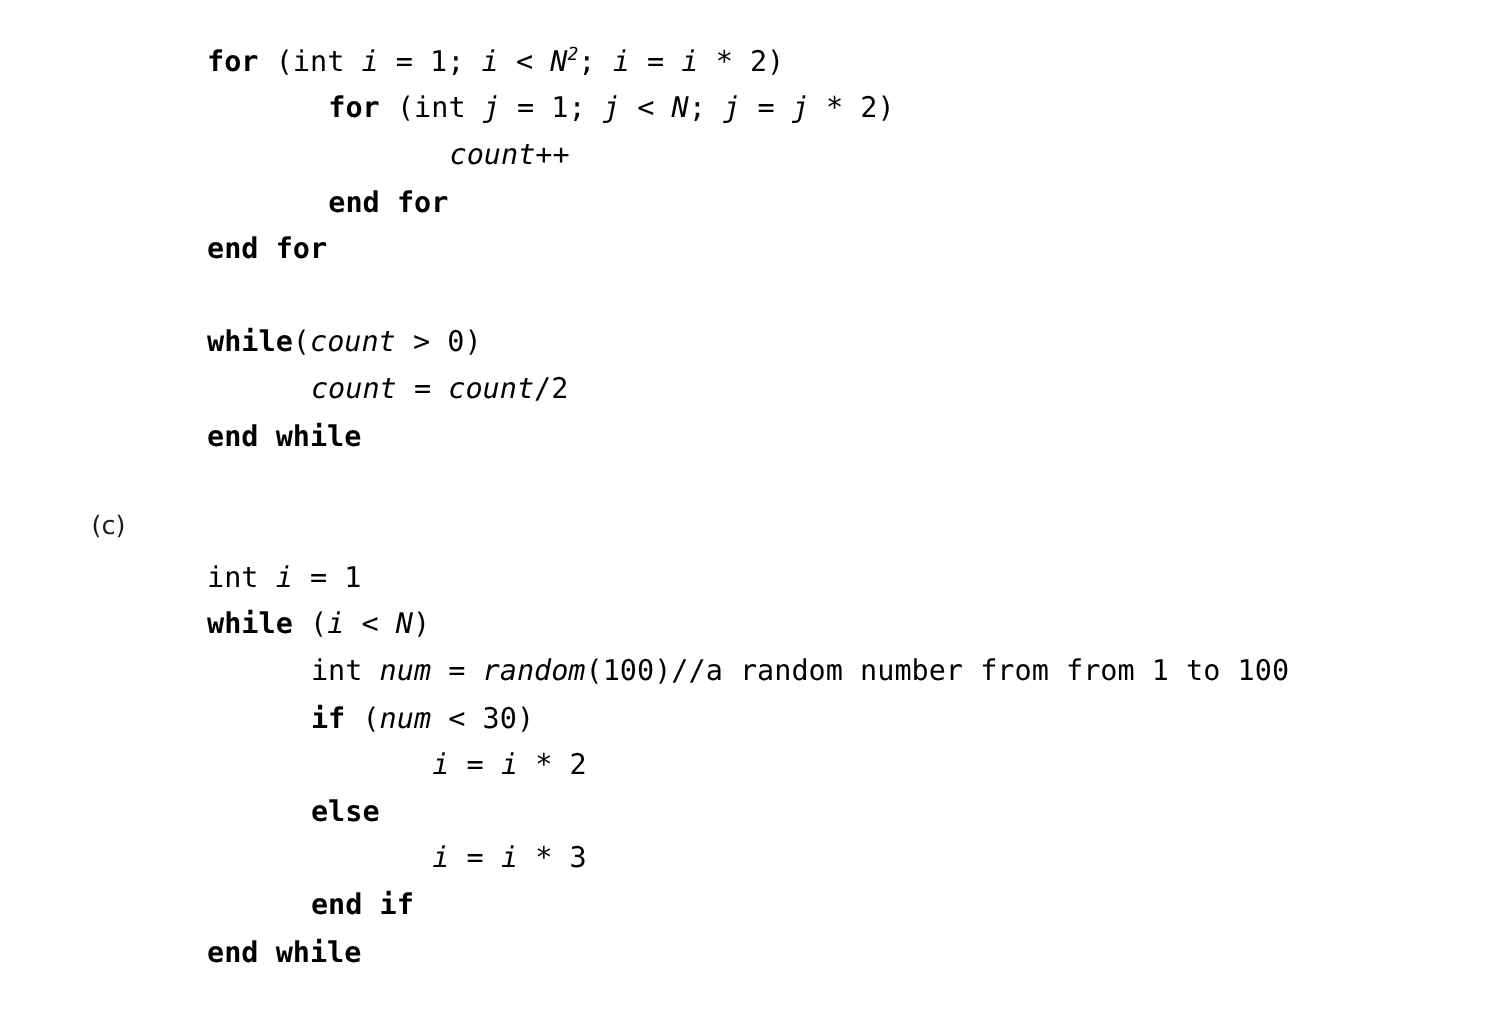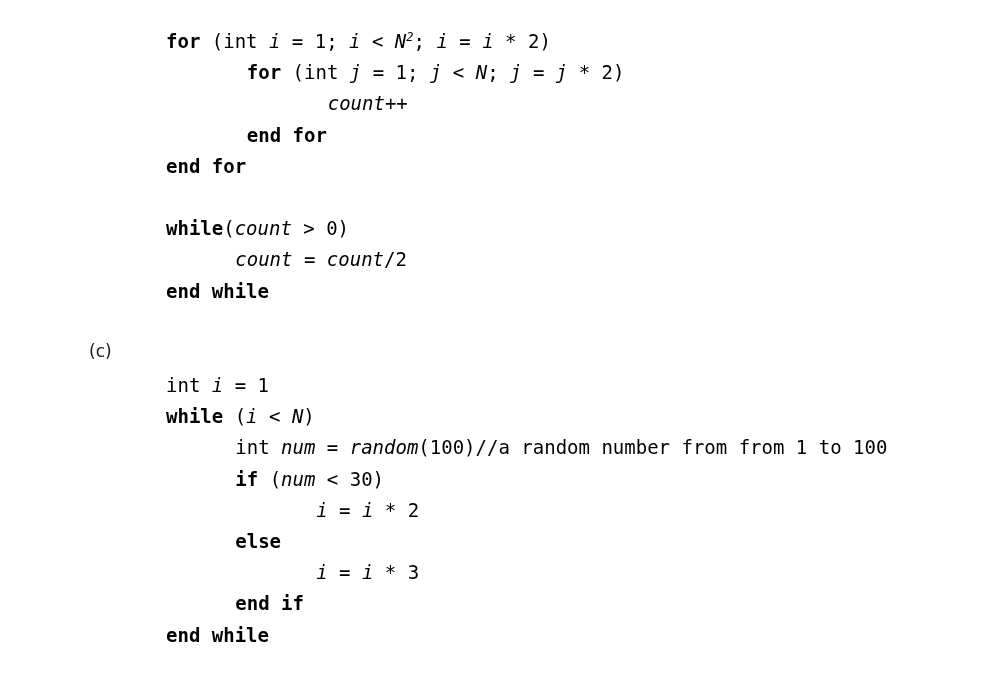--- a/index.html
+++ b/index.html
@@ -15,21 +15,20 @@
     overflow: hidden;
     font-family: "DejaVu Sans", sans-serif;
     color: #000000;
     -webkit-font-smoothing: antialiased;
   }
 
   #page {
     position: relative;
     width: 913px;
     height: 673px;
-    margin-left: 28px;
   }
 
   
   .section-label {
     position: absolute;
     left: 61px;
     font-family: "DejaVu Sans", sans-serif;
     font-size: 17px;
     line-height: 22px;
     color: #1a1a1a;

